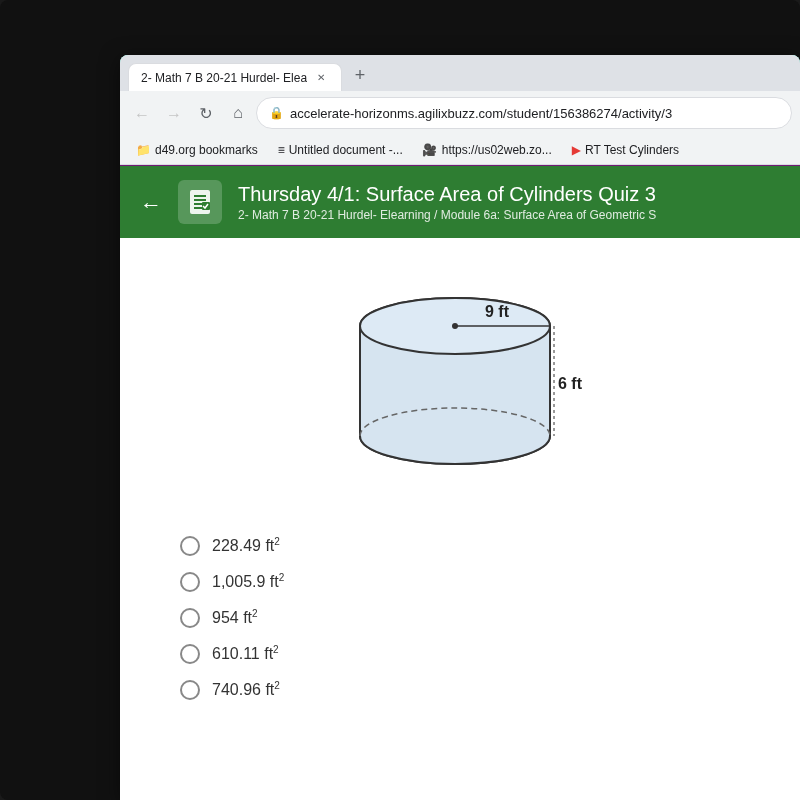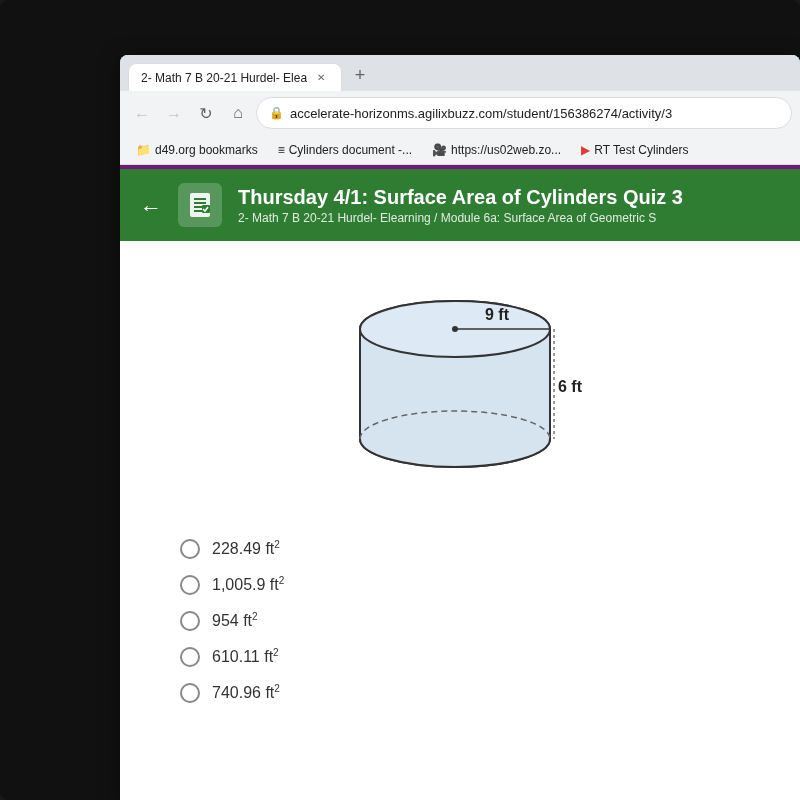--- a/index.html
+++ b/index.html
@@ -29,21 +29,21 @@
       bottom: 0px;
       background: #fff;
       border-radius: 8px 8px 0 0;
       overflow: hidden;
       box-shadow: 0 4px 20px rgba(0,0,0,0.5);
     }
 
     
     .browser-chrome {
       background: #5eead4;
-      border-bottom: 4px solid #701a75;
+      border-bottom: 1px solid #701a75;
     }
 
     
     .tab-bar {
       display: flex;
       align-items: flex-end;
       padding: 8px 8px 0 8px;
       background: #dee1e6;
       height: 36px;
     }
@@ -217,21 +217,21 @@
       font-size: 22px;
       flex-shrink: 0;
     }
 
     .course-info {
       flex: 1;
     }
 
     .course-title {
       font-size: 20px;
-      font-weight: bold;
+      font-weight: normal;
       color: white;
       line-height: 1.2;
     }
 
     .course-subtitle {
       font-size: 12px;
       color: rgba(255,255,255,0.85);
       margin-top: 2px;
     }
 
@@ -319,21 +319,21 @@
       </div>
     </div>
 
     <div class="bookmarks-bar">
       <div class="bookmark-item">
         <span class="bookmark-icon">📁</span>
         <span>d49.org bookmarks</span>
       </div>
       <div class="bookmark-item">
         <span class="bookmark-icon">≡</span>
-        <span>Cylinders document -...</span>
+        <span>Untitled document -...</span>
       </div>
       <div class="bookmark-item">
         <span class="bookmark-icon">🎥</span>
         <span>https://us02web.zo...</span>
       </div>
       <div class="bookmark-item">
         <span class="bookmark-icon" style="color:#e53935;">▶</span>
         <span>RT Test Cylinders</span>
       </div>
     </div>

